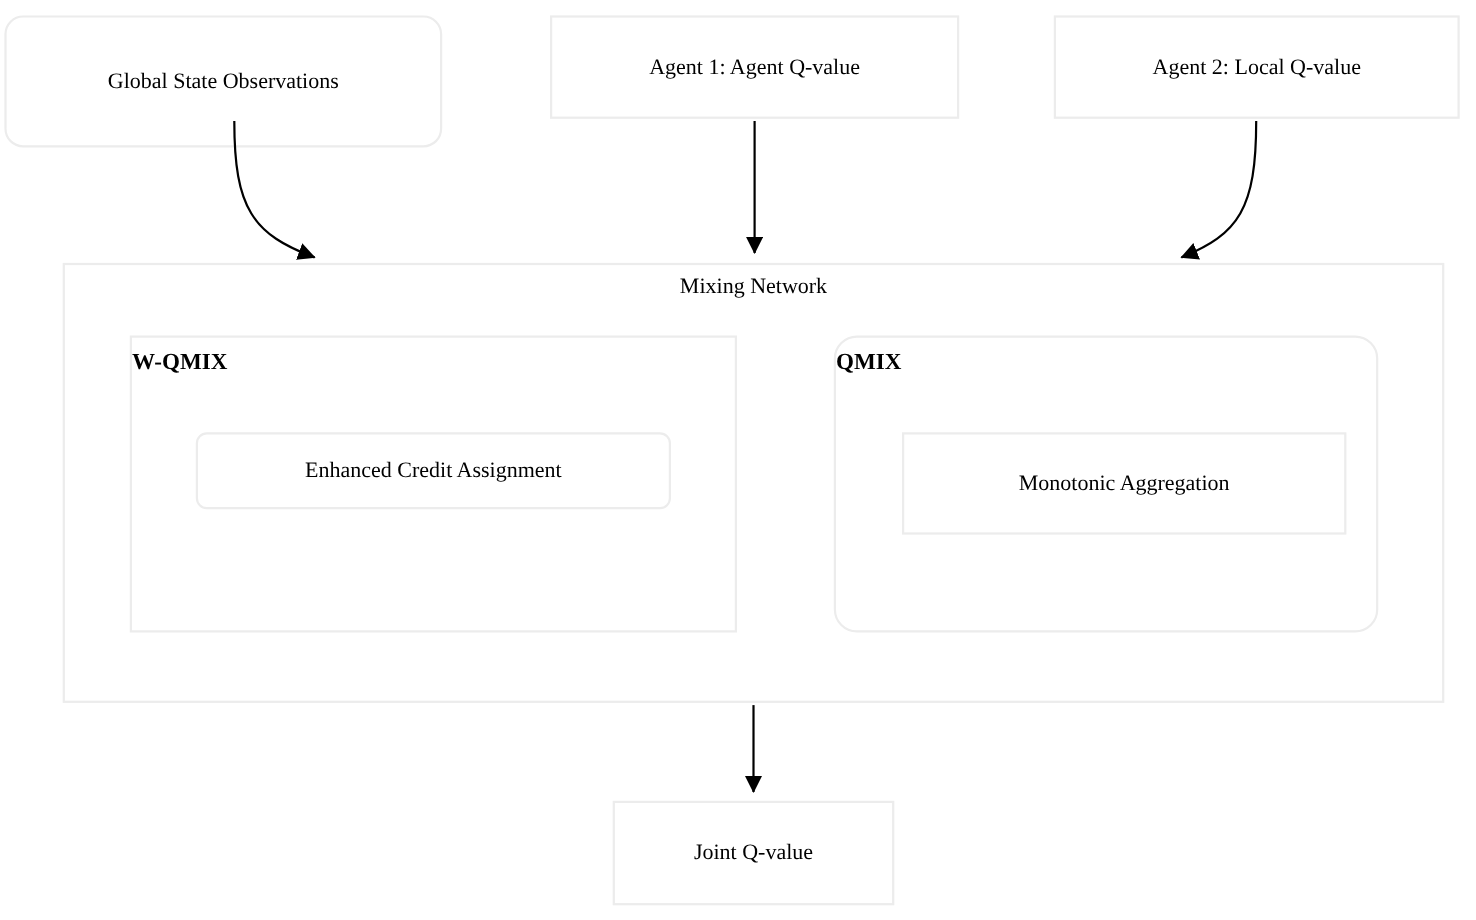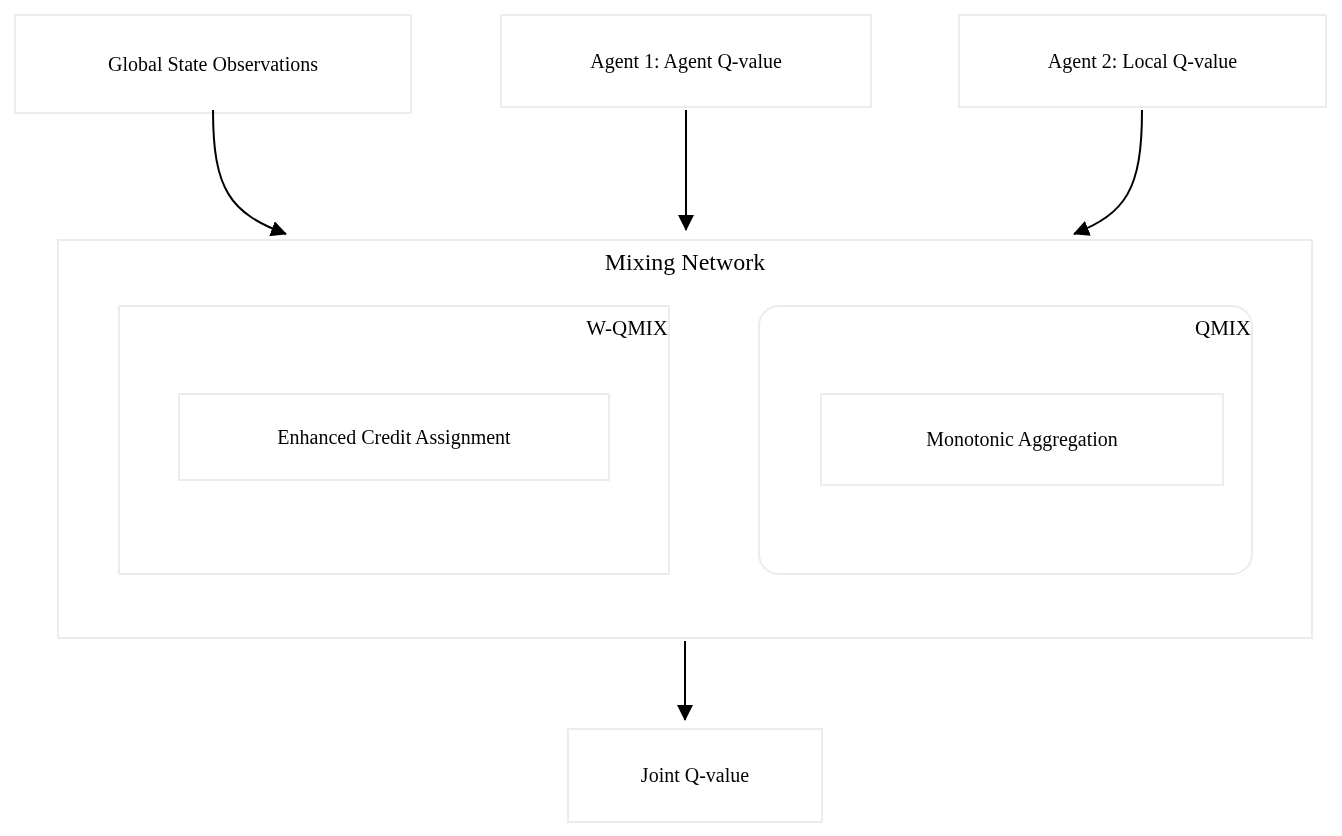--- a/index.html
+++ b/index.html
@@ -32,78 +32,78 @@
     background: #ffffff;
     border: 2px solid #ececec;
     box-sizing: border-box;
   }
   .container-title {
     position: absolute;
     top: 8px;
     left: 0;
     right: 0;
     text-align: center;
-    font-size: 24px;
+    font-size: 20px;
     color: #000000;
   }
   .module-title {
     position: absolute;
     top: 9px;
     left: 0;
     right: 0;
-    text-align: right;
+    text-align: left;
     font-size: 21px;
-    font-weight: normal;
+    font-weight: bold;
     color: #000000;
   }
   .arrow-layer {
     position: absolute;
     left: 0;
     top: 0;
     width: 1342px;
     height: 836px;
     pointer-events: none;
   }
 </style>
 </head>
 <body>
 
 <div class="canvas">
 
-  <div class="node" style="left:14px; top:14px; width:398px; height:100px;">
+  <div class="node" style="left:4px; top:14px; width:398px; height:120px;border-radius:17px;">
     <span>Global State Observations</span>
   </div>
 
   <div class="node" style="left:500px; top:14px; width:372px; height:94px;">
     <span>Agent 1: Agent Q-value</span>
   </div>
 
   <div class="node" style="left:958px; top:14px; width:369px; height:94px;">
     <span>Agent 2: Local Q-value</span>
   </div>
 
   <div class="container-node" style="left:57px; top:239px; width:1256px; height:400px;">
     <div class="container-title">Mixing Network</div>
   </div>
 
   <div class="container-node" style="left:118px; top:305px; width:552px; height:270px;">
     <div class="module-title">W-QMIX</div>
   </div>
-  <div class="node" style="left:178px; top:393px; width:432px; height:88px;">
+  <div class="node" style="left:178px; top:393px; width:432px; height:70px;border-radius:10px;">
     <span>Enhanced Credit Assignment</span>
   </div>
 
   <div class="container-node" style="left:758px; top:305px; width:495px; height:270px;border-radius:21px;">
     <div class="module-title">QMIX</div>
   </div>
   <div class="node" style="left:820px; top:393px; width:404px; height:93px;">
     <span>Monotonic Aggregation</span>
   </div>
 
-  <div class="node" style="left:557px; top:728px; width:256px; height:95px;margin-left:10px;">
+  <div class="node" style="left:557px; top:728px; width:256px; height:95px;">
     <span>Joint Q-value</span>
   </div>
 
   <svg class="arrow-layer" viewBox="0 0 1342 836" xmlns="http://www.w3.org/2000/svg">
     <defs>
       <marker id="arrowhead" markerWidth="9" markerHeight="8" refX="7.5" refY="4" orient="auto" markerUnits="strokeWidth">
         <path d="M0,0 L8,4 L0,8 Z" fill="#000000"></path>
       </marker>
     </defs>
     <path d="M 213 110 C 213 190, 230 213, 286 234" fill="none" stroke="#000000" stroke-width="2" marker-end="url(#arrowhead)"></path>

